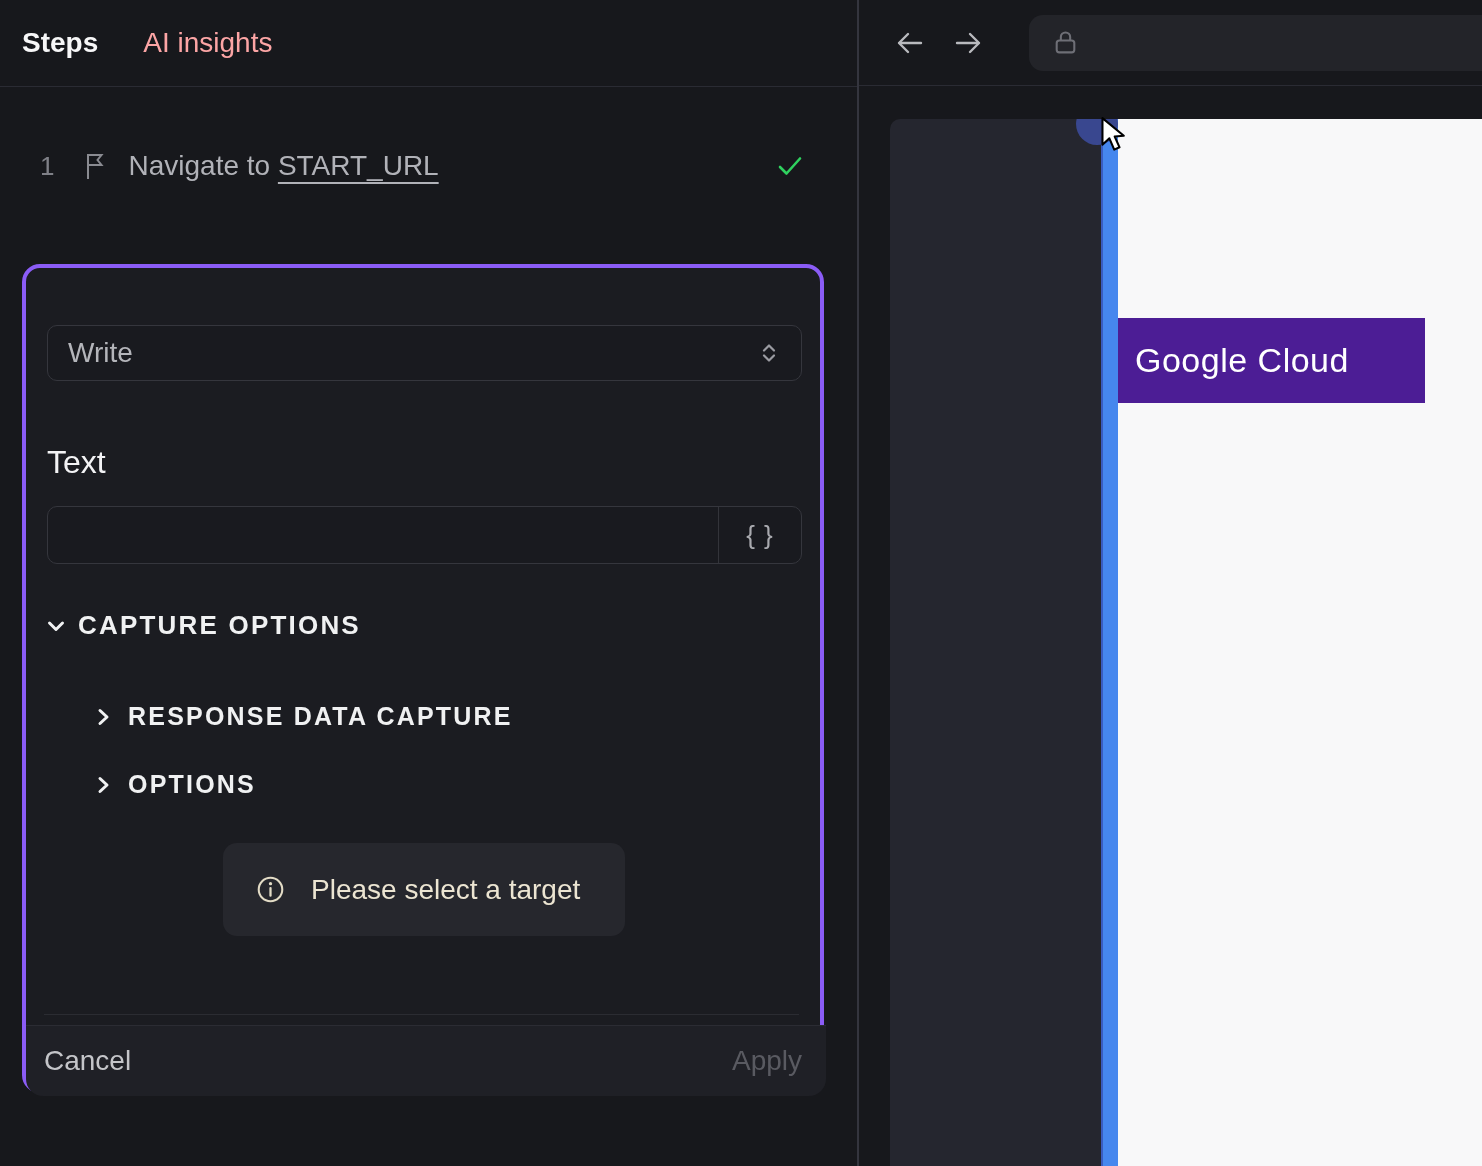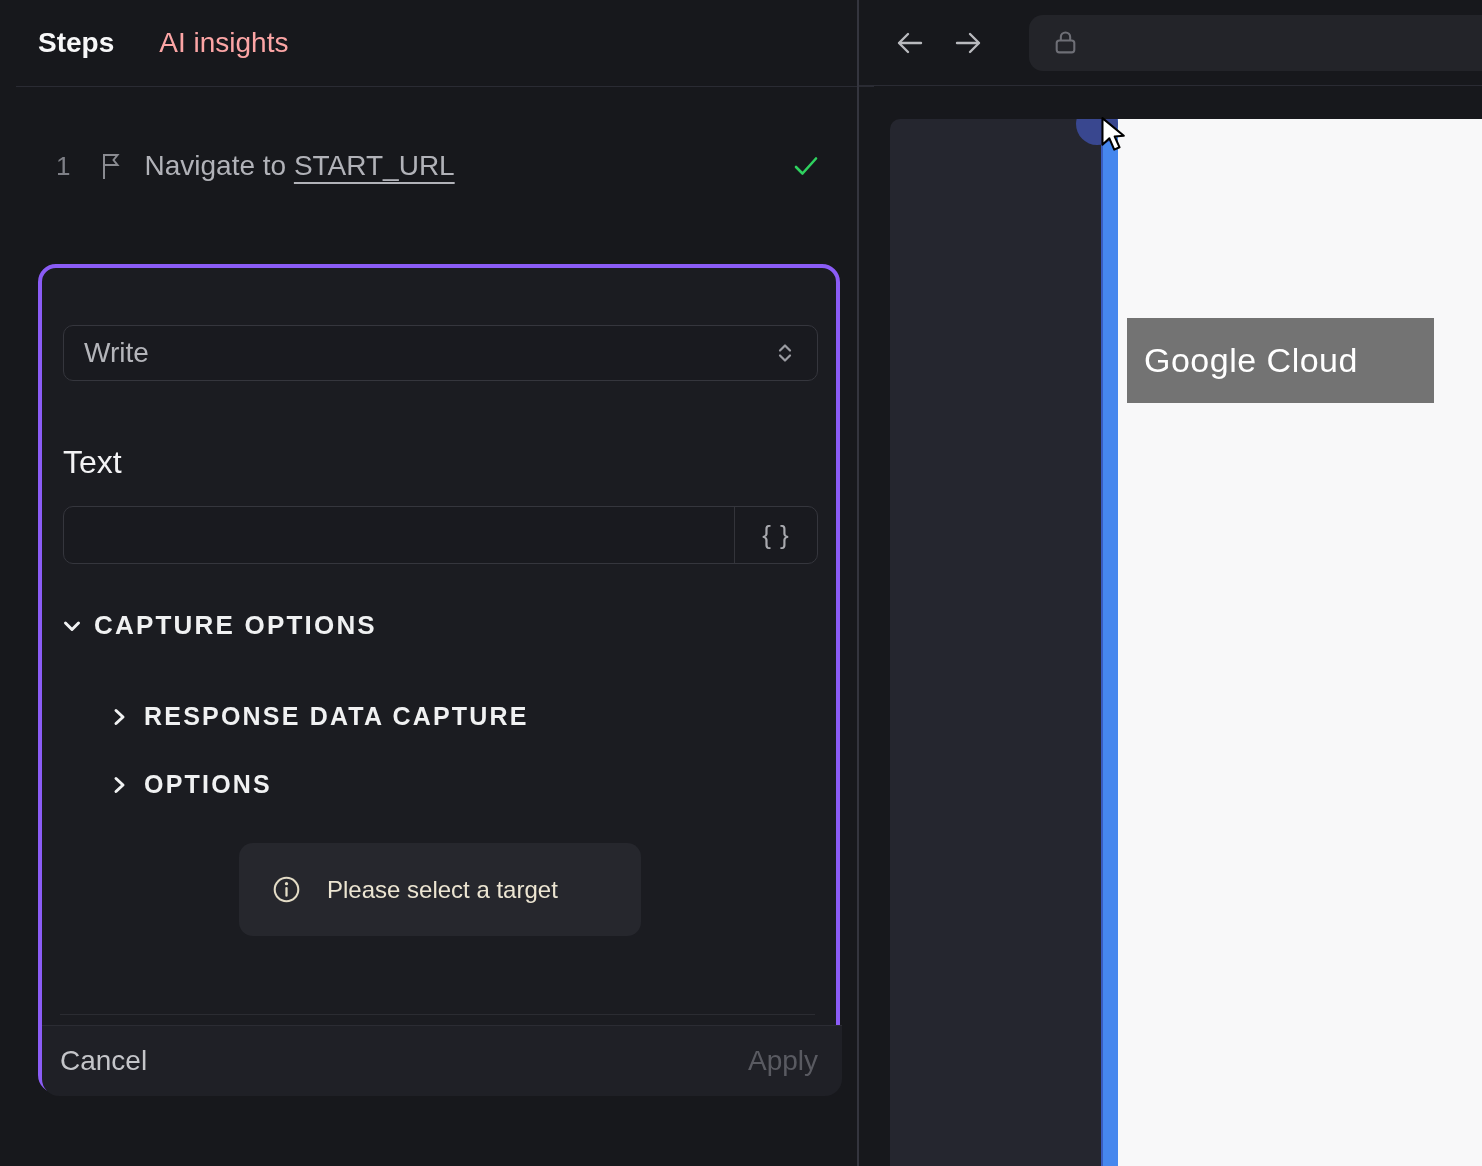--- a/index.html
+++ b/index.html
@@ -6,21 +6,21 @@
   html,body { width:1482px; height:1166px; overflow:hidden; }
   body {
     background:#17181c;
     font-family:"Liberation Sans", sans-serif;
     position:relative;
     color:#e8e9eb;
   }
   svg { display:block; }
 
   
-  .left-panel { position:absolute; left:16px; top:0; width:858px; height:1166px; background:#17181c; }
+  .left-panel { position:absolute; left:0; top:0; width:858px; height:1166px; background:#17181c; }
 
   .left-header {
     height:87px; border-bottom:1px solid #2a2b33;
     display:flex; align-items:center; padding-left:22px; gap:45px;
   }
   .tab-active { font-size:28px; font-weight:700; color:#f7f7f8; cursor:default; }
   .tab-inactive { font-size:28px; font-weight:400; color:#fca5a5; cursor:default; }
 
   .step-row {
     position:absolute; left:0; top:138px; width:858px; height:56px;
@@ -70,21 +70,21 @@
   .sub-head { left:68px; gap:14px; }
   .sub-head .lbl { font-size:25px; }
   .sub-head-1 { top:434px; }
   .sub-head-2 { top:502px; }
 
   .hint-box {
     position:absolute; left:197px; top:575px; width:402px; height:93px;
     background:#26272d; border-radius:14px;
     display:flex; align-items:center; padding-left:32px; gap:25px;
   }
-  .hint-text { font-size:24px; color:#ece5d2; }
+  .hint-text { font-size:28px; color:#ece5d2; }
 
   .card-divider { position:absolute; left:18px; top:746px; width:755px; height:1px; background:#2b2c32; }
 
   .card-footer {
     position:absolute; left:0; top:757px; width:800px; height:71px;
     background:#1f2026; border-top:1px solid #2b2c33;
     border-radius:0 0 17px 17px;
     display:flex; align-items:center; padding:0 24px 0 18px;
   }
   .cancel-btn { font-size:28px; color:#c4c5c9; cursor:pointer; background:none; border:none; font-family:"Liberation Sans", sans-serif; }
@@ -109,22 +109,22 @@
   .address-text { margin-left:16px; font-size:26px; color:#c7c8cc; }
 
   .preview { position:absolute; left:859px; top:87px; width:623px; height:1079px; background:#17181c; }
   .page-clip { position:absolute; left:0; top:32px; width:623px; height:1047px; overflow:hidden; }
 
   .dark-page { position:absolute; left:31px; top:0; width:211px; height:1047px; background:#25262f; border-top-left-radius:10px; }
   .blue-bar { position:absolute; left:242px; top:0; width:17px; height:1047px; background:#4687ee; border-left:2px solid #3a5dc0; }
   .white-page { position:absolute; left:259px; top:0; width:364px; height:1047px; background:#f8f8f9; }
 
   .highlight-box {
-    position:absolute; left:268px; top:199px; width:307px; height:85px;
-    background:#737373; display:flex; align-items:center; padding-left:17px;
+    position:absolute; left:259px; top:199px; width:307px; height:85px;
+    background:#4c1d95; display:flex; align-items:center; padding-left:17px;
   }
   .highlight-text { font-size:34px; font-weight:500; color:#ffffff; letter-spacing:0.5px; }
 
   .click-dot {
     position:absolute; left:217px; top:-16px; width:42px; height:42px;
     border-radius:50%; background:#39478f;
   }
   .cursor { position:absolute; left:240px; top:29px; }
 </style>
 </head>

